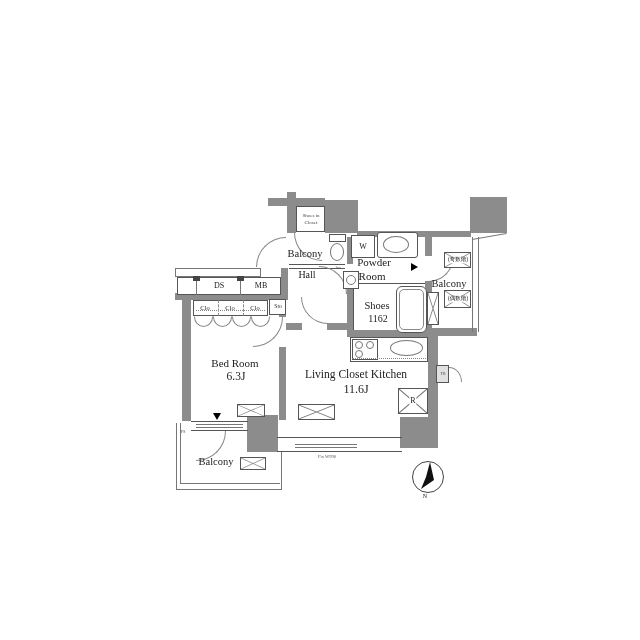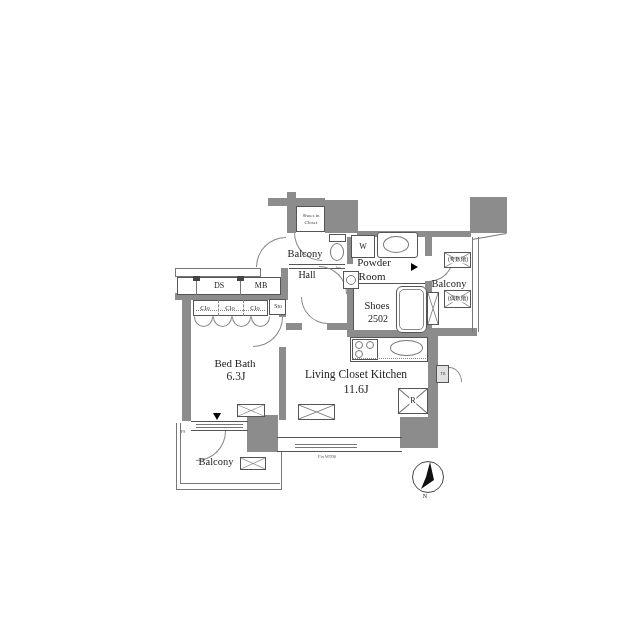--- a/index.html
+++ b/index.html
@@ -88,21 +88,21 @@
   <div class="arc" style="left:301px;top:297px;width:27px;height:27px;border-right:none;border-top:none;border-bottom-left-radius:100%"></div>
   <div class="arc" style="left:253px;top:317px;width:30px;height:30px;border-left:none;border-top:none;border-bottom-right-radius:100%"></div>
   <div class="arc" style="left:196px;top:431px;width:30px;height:30px;border-left:none;border-top:none;border-bottom-right-radius:100%"></div>
   <div class="arc" style="left:428px;top:256px;width:26px;height:26px;border-left:none;border-top:none;border-bottom-right-radius:100%"></div>
 
   <div class="txt" style="left:305px;top:254px;font-size:10.5px">Balcony</div>
   <div class="txt" style="left:307px;top:275px;font-size:10px">Hall</div>
   <div class="txt" style="left:374px;top:262px;font-size:11px">Powder</div>
   <div class="txt" style="left:372px;top:276px;font-size:11px">Room</div>
   <div class="txt" style="left:377px;top:306px;font-size:10.5px">Shoes</div>
-  <div class="txt" style="left:378px;top:319px;font-size:10px">2502</div>
+  <div class="txt" style="left:378px;top:319px;font-size:10px">1162</div>
 
   <div class="box" style="left:329px;top:234px;width:17px;height:8px"></div>
   <div class="circ" style="left:330px;top:243px;width:14px;height:18px"></div>
   <div class="box" style="left:351px;top:235px;width:24px;height:23px"></div>
   <div class="txt" style="left:363px;top:247px;font-size:8px">W</div>
   <div class="box" style="left:377px;top:232px;width:41px;height:26px;border-radius:3px"></div>
   <div class="circ" style="left:383px;top:236px;width:26px;height:17px"></div>
   <div class="box" style="left:343px;top:271px;width:16px;height:18px"></div>
   <div class="circ" style="left:346px;top:275px;width:10px;height:10px"></div>
   <div class="txt" style="left:338px;top:268px;font-size:4.5px;color:#555">1m</div>
@@ -118,21 +118,21 @@
   <div class="circ" style="left:390px;top:340px;width:33px;height:16px"></div>
   <div class="doth" style="left:352px;top:358px;width:74px"></div>
 
   <div class="box" style="left:398px;top:388px;width:30px;height:26px">
     <svg class="xsvg" style="left:0;top:0" width="28" height="24" viewBox="0 0 10 10" preserveAspectRatio="none">
         <path d="M0 0 L10 10 M10 0 L0 10" stroke="#777" stroke-width="0.4" fill="none"></path>
       </svg>
   </div>
   <div class="txt" style="left:413px;top:401px;font-size:8px;background:#fff;padding:0 1px">R</div>
 
-  <div class="txt" style="left:235px;top:363px;font-size:11px">Bed Bath</div>
+  <div class="txt" style="left:235px;top:363px;font-size:11px">Bed Room</div>
   <div class="txt" style="left:236px;top:377px;font-size:11.5px">6.3J</div>
   <div class="txt" style="left:356px;top:375px;font-size:11.5px">Living Closet Kitchen</div>
   <div class="txt" style="left:356px;top:389px;font-size:12px">11.6J</div>
 
   <div class="box" style="left:298px;top:404px;width:37px;height:16px">
     <svg class="xsvg" style="left:0;top:0" width="35" height="14" viewBox="0 0 10 10" preserveAspectRatio="none">
         <path d="M0 0 L10 10 M10 0 L0 10" stroke="#777" stroke-width="0.4" fill="none"></path>
       </svg>
   </div>
   <div class="box" style="left:237px;top:404px;width:28px;height:13px">

